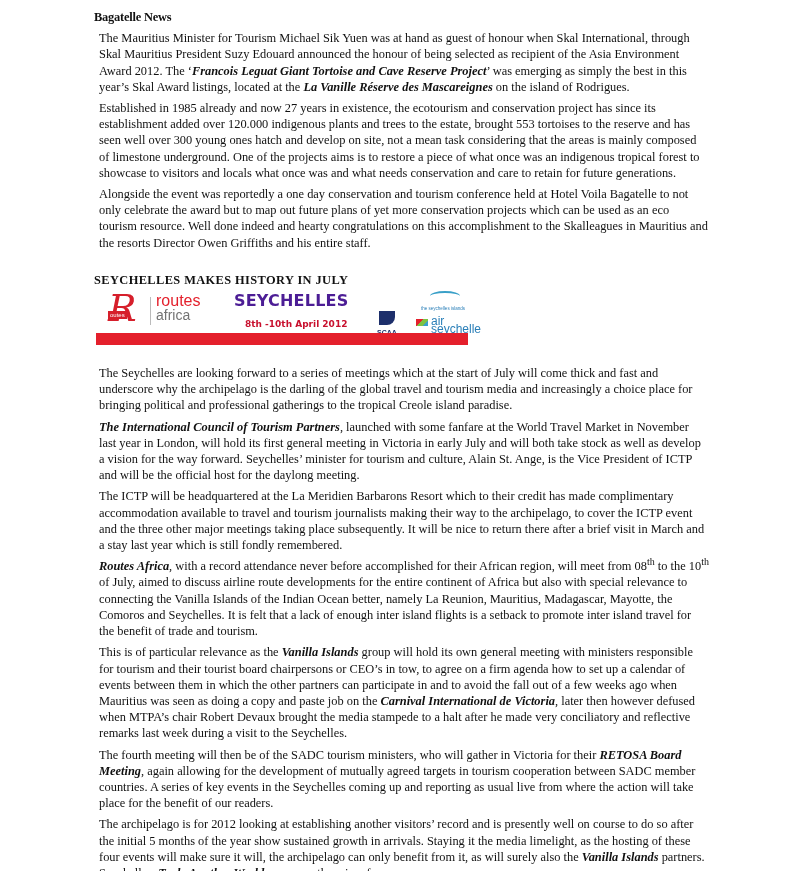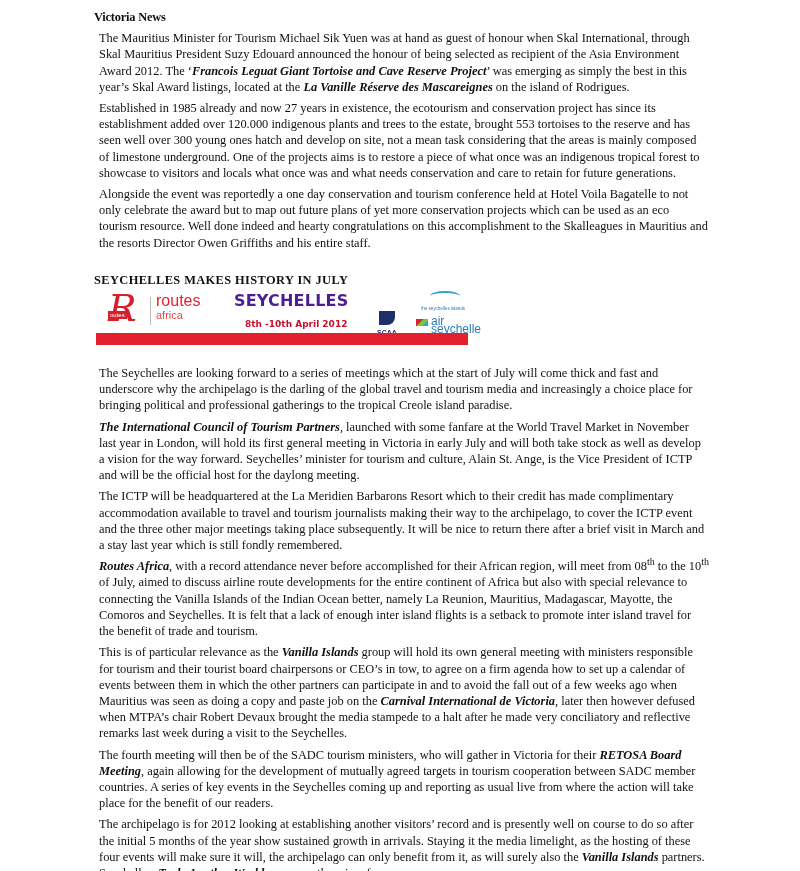--- a/index.html
+++ b/index.html
@@ -12,38 +12,38 @@
   .gap { height: 16px; }
   b i, i b { font-weight: bold; font-style: italic; }
   sup { font-size: 10px; line-height: 0; vertical-align: super; }
   .banner { position: relative; width: 387px; height: 62px; margin: 1px 0 14px 0; background: #fff; overflow: hidden; }
   .banner .redbar { position: absolute; left: 2px; bottom: 6px; width: 372px; height: 12px; background: #e4202c; }
   .routes-logo { position: absolute; left: 10px; top: 4px; width: 42px; height: 40px; }
   .routes-logo .big-r { position: absolute; left: 4px; top: -6px; font-family: "DejaVu Serif", serif; font-style: italic; font-size: 38px; color: #d61f2b; line-height: 42px; }
   .routes-logo .small { position: absolute; left: 4px; top: 18px; background: #d61f2b; color: #fff; font-family: "Liberation Sans", sans-serif; font-size: 6px; padding: 0 2px; line-height: 8px; }
   .divider { position: absolute; left: 56px; top: 8px; width: 1px; height: 28px; background: #bbb; }
   .ra { position: absolute; left: 62px; top: 5px; font-family: "Liberation Sans", sans-serif; color: #e4202c; font-size: 16px; line-height: 14px; }
-  .ra .l2 { color: #ef4444; font-size: 11px; }
+  .ra .l2 { color: #737373; font-size: 14px; }
   .sey { position: absolute; left: 140px; top: 4px; font-family: "DejaVu Sans", sans-serif; font-weight: bold; color: #4c1d95; font-size: 16px; letter-spacing: 0.2px; }
   .dates { position: absolute; left: 151px; top: 27px; font-family: "DejaVu Sans", sans-serif; font-weight: bold; color: #c8102e; font-size: 9px; }
   .scaa { position: absolute; left: 278px; top: 22px; width: 30px; height: 24px; }
   .scaa .mark { width: 16px; height: 14px; background: #1d2f6b; margin-left: 7px; border-radius: 0 0 8px 0; }
   .scaa .txt { font-family: "Liberation Sans", sans-serif; font-size: 7px; font-weight: bold; color: #1d2f6b; text-align: center; }
   .sis { position: absolute; left: 318px; top: 2px; width: 62px; height: 20px; }
   .sis .swoosh { width: 30px; height: 8px; margin-left: 18px; border-top: 2px solid #3aa0c8; border-radius: 50% 50% 0 0; }
   .sis .txt { font-family: "Liberation Sans", sans-serif; font-size: 4.5px; color: #2a7fb8; text-align: center; }
   .airs { position: absolute; left: 322px; top: 28px; width: 60px; height: 14px; }
   .airs .flag { position: absolute; left: 0; top: 2px; width: 12px; height: 7px; background: linear-gradient(135deg, #e4202c 0 40%, #7dc242 40% 70%, #3aa0c8 70%); }
   .airs .txt { position: absolute; left: 15px; top: 0; font-family: Liberation Sans, sans-serif; font-size: 12px; color: #2a7fb8; line-height: 8px; }
 </style>
 </head>
 <body>
 
 <div class="page">
-  <div class="sec-label">Victoria News</div>
+  <div class="sec-label">Bagatelle News</div>
   <p><span>The Mauritius Minister for Tourism Michael Sik Yuen was at hand as guest of honour when Skal International, through Skal Mauritius President Suzy Edouard announced the honour of being selected as recipient of the Asia Environment Award 2012. The ‘</span><b><i>Francois Leguat Giant Tortoise and Cave Reserve Project</i></b><span>’ was emerging as simply the best in this year’s Skal Award listings, located at the </span><b><i>La Vanille Réserve des Mascareignes</i></b><span> on the island of Rodrigues.</span></p>
   <p>Established in 1985 already and now 27 years in existence, the ecotourism and conservation project has since its establishment added over 120.000 indigenous plants and trees to the estate, brought 553 tortoises to the reserve and has seen well over 300 young ones hatch and develop on site, not a mean task considering that the areas is mainly composed of limestone underground. One of the projects aims is to restore a piece of what once was an indigenous tropical forest to showcase to visitors and locals what once was and what needs conservation and care to retain for future generations.</p>
   <p>Alongside the event was reportedly a one day conservation and tourism conference held at Hotel Voila Bagatelle to not only celebrate the award but to map out future plans of yet more conservation projects which can be used as an eco tourism resource. Well done indeed and hearty congratulations on this accomplishment to the Skalleagues in Mauritius and the resorts Director Owen Griffiths and his entire staff.</p>
   <div class="gap"></div>
   <div class="headline">SEYCHELLES MAKES HISTORY IN JULY</div>
 
   <div class="banner">
     <div class="routes-logo">
       <span class="big-r">R</span>
       <span class="small">outes</span>

